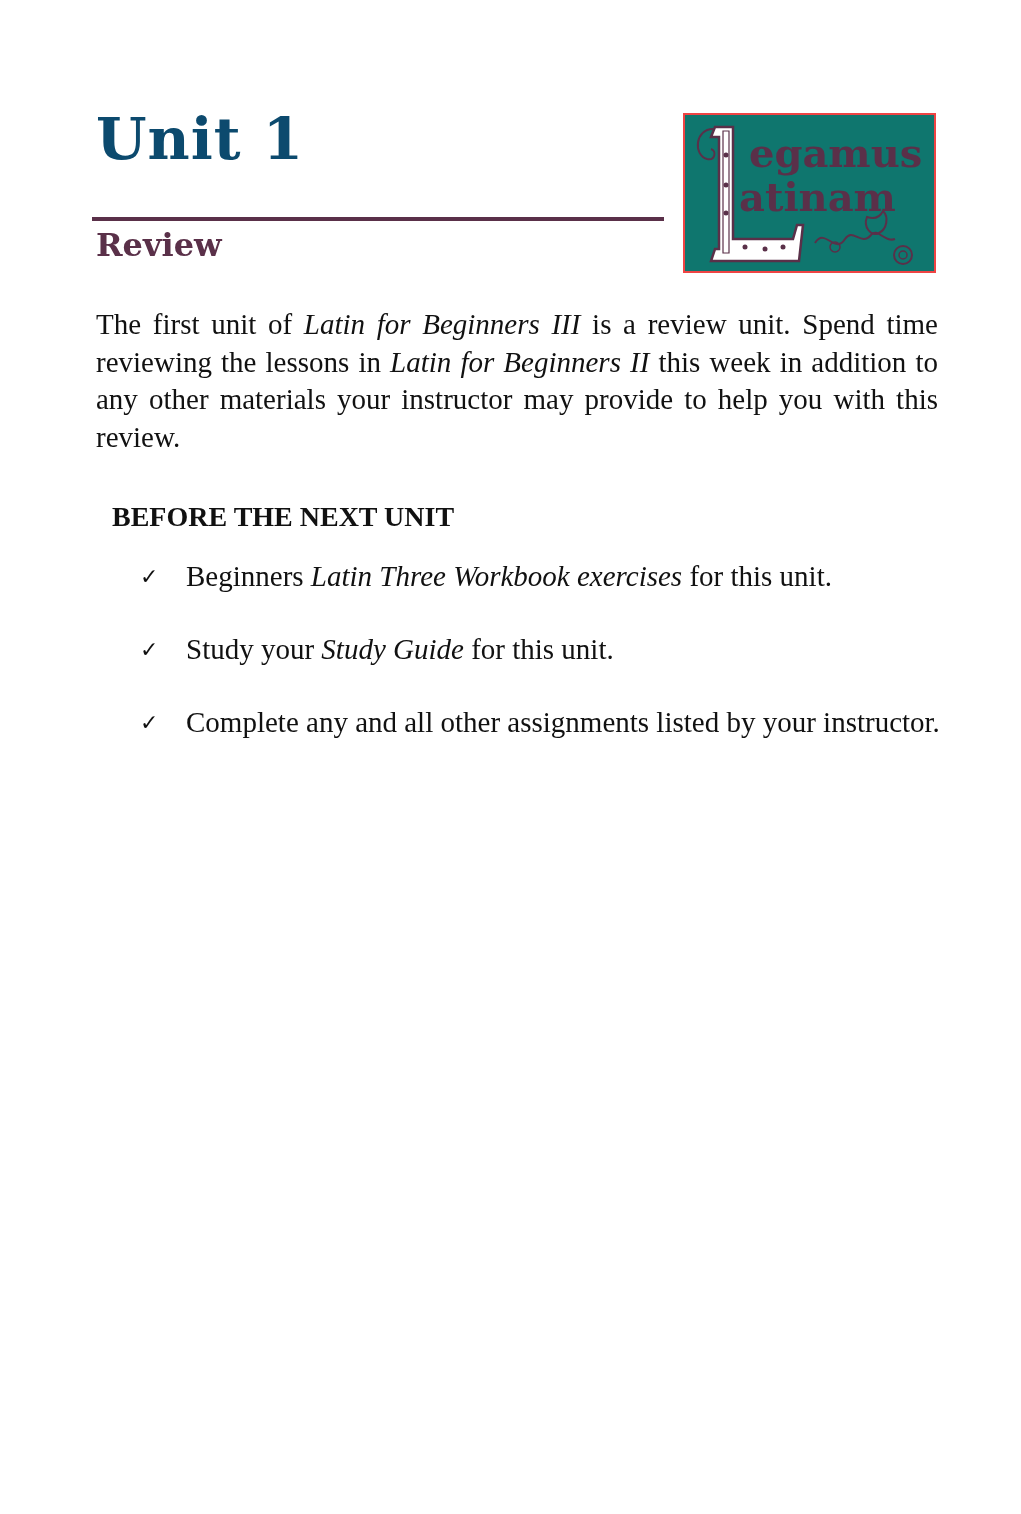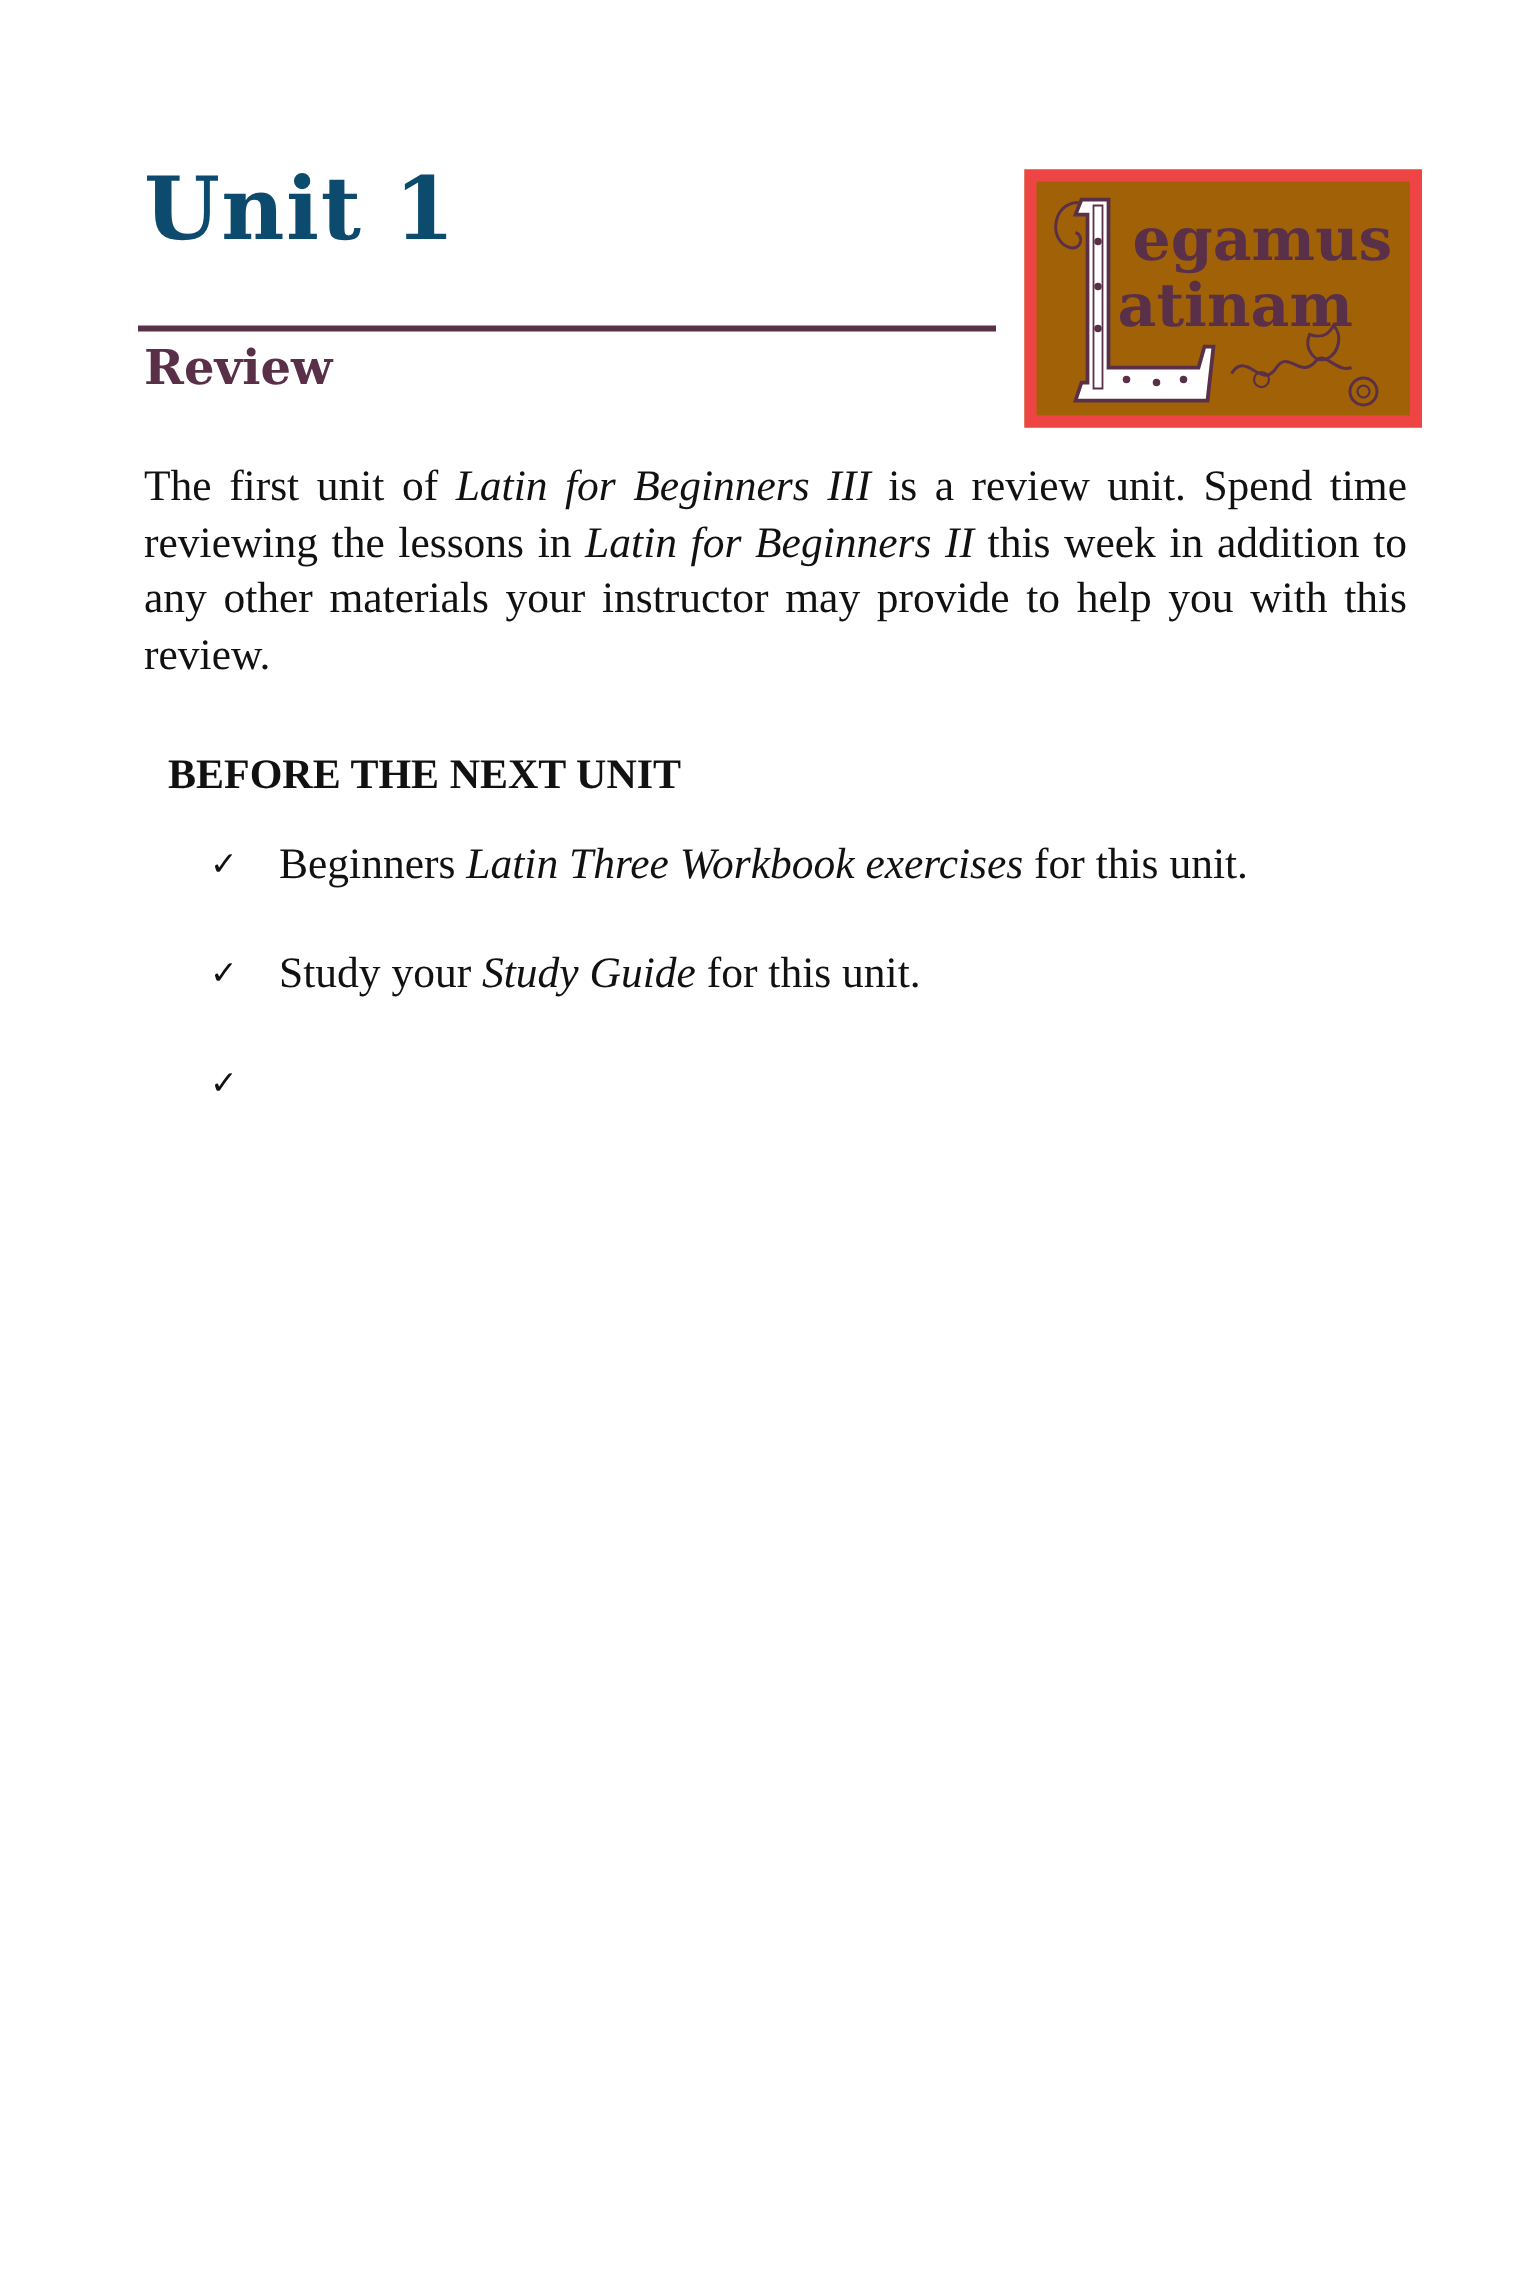--- a/index.html
+++ b/index.html
@@ -7,21 +7,21 @@
            font-family: "DejaVu Serif", "Liberation Serif", serif; color: #111; }
     .title { position: absolute; left: 96px; top: 108px; margin: 0;
              font-family: "DejaVu Serif", serif; font-weight: bold; font-size: 58px;
              color: #0c4a6e; letter-spacing: 1px; line-height: 1.1; }
     .rule { position: absolute; left: 92px; top: 217px; width: 572px; height: 4px;
             background: #5a3049; }
     .subtitle { position: absolute; left: 96px; top: 226px; margin: 0;
                 font-family: "DejaVu Serif", serif; font-weight: bold; font-size: 32px;
                 color: #5a3049; line-height: 1.2; }
     .logo { position: absolute; left: 683px; top: 113px; width: 249px; height: 156px;
-            border: 8px solid #ef4444; background: #a16207; box-sizing: content-box; }
+            border: 2px solid #ef4444; background: #0f766e; box-sizing: content-box; }
     .logo svg { display: block; }
     .intro { position: absolute; left: 96px; top: 306px; width: 842px; margin: 0;
              font-family: "Liberation Serif", serif; font-size: 29px; line-height: 37.5px;
              text-align: justify; }
     .intro i { font-style: italic; }
     .section-head { position: absolute; left: 96px; top: 485px; margin: 16px;
                     font-family: "Liberation Serif", serif; font-weight: bold; font-size: 28px; }
     .checklist { position: absolute; left: 140px; top: 555px; width: 800px; margin: 0; padding: 0; list-style: none;
                  font-family: "Liberation Serif", serif; font-size: 29px; line-height: 43px; }
     .checklist li { position: relative; padding-left: 46px; margin-bottom: 30px; }
@@ -65,14 +65,15 @@
   <li>
     <span class="check">✓</span>
     <span>Beginners </span><i>Latin Three Workbook exercises</i><span> for this unit.</span>
   </li>
   <li>
     <span class="check">✓</span>
     <span>Study your </span><i>Study Guide</i><span> for this unit.</span>
   </li>
   <li>
     <span class="check">✓</span>
+    <span>Complete any and all other assignments listed by your instructor.</span>
   </li>
 </ul>
 
 </body></html>

